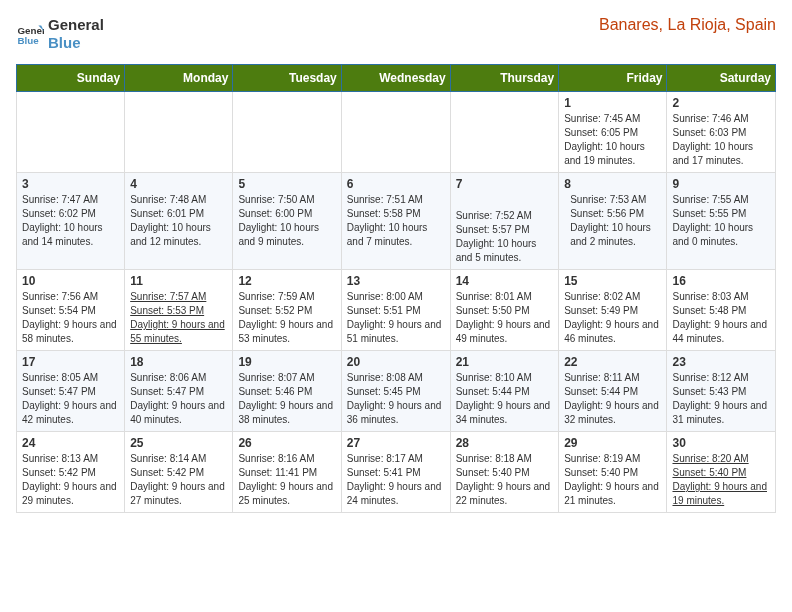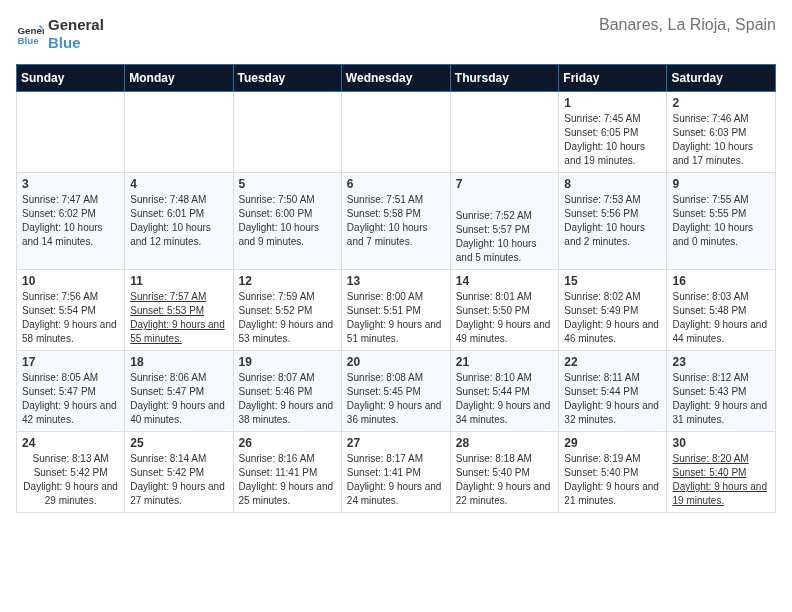--- a/index.html
+++ b/index.html
@@ -28,32 +28,32 @@
     .title-block {
       text-align: right;
     }
     .month-year {
       font-size: 32px;
       font-weight: bold;
       color: #333;
     }
     .location {
       font-size: 16px;
-      color: #737373;
+      color: #c2410c;
     }
     .calendar {
       width: 100%;
       border-collapse: collapse;
     }
     .calendar th {
-      background: #0f172a;
+      background: #4d7c0f;
       color: #fff;
       font-size: 12px;
       padding: 6px 4px;
-      text-align: left;
+      text-align: right;
       font-weight: bold;
       border: 1px solid #2a6fa1;
     }
     .calendar td {
       vertical-align: top;
       padding: 4px 5px;
       font-size: 10px;
       color: #333;
       border: 1px solid #ddd;
       width: 110px;
@@ -155,21 +155,21 @@
 Daylight: 10 hours and 7 minutes.</div>
         </td>
         <td>
           <div class="day-number">7</div>
           <div class="day-info" style="white-space: pre-line; margin-top: 18px;">Sunrise: 7:52 AM
 Sunset: 5:57 PM
 Daylight: 10 hours and 5 minutes.</div>
         </td>
         <td>
           <div class="day-number">8</div>
-          <div class="day-info" style="white-space: pre-line;">Sunrise: 7:53 AM
+          <div class="day-info" style="white-space: pre-line; margin-left: 6px;">Sunrise: 7:53 AM
 Sunset: 5:56 PM
 Daylight: 10 hours and 2 minutes.</div>
         </td>
         <td>
           <div class="day-number">9</div>
           <div class="day-info" style="white-space: pre-line;">Sunrise: 7:55 AM
 Sunset: 5:55 PM
 Daylight: 10 hours and 0 minutes.</div>
         </td>
       </tr>
@@ -257,40 +257,40 @@
         <td>
           <div class="day-number">23</div>
           <div class="day-info" style="white-space: pre-line;">Sunrise: 8:12 AM
 Sunset: 5:43 PM
 Daylight: 9 hours and 31 minutes.</div>
         </td>
       </tr>
       <tr>
         <td>
           <div class="day-number">24</div>
-          <div class="day-info" style="white-space: pre-line; text-align: center;">Sunrise: 8:13 AM
+          <div class="day-info" style="white-space: pre-line;">Sunrise: 8:13 AM
 Sunset: 5:42 PM
 Daylight: 9 hours and 29 minutes.</div>
         </td>
         <td>
           <div class="day-number">25</div>
           <div class="day-info" style="white-space: pre-line;">Sunrise: 8:14 AM
 Sunset: 5:42 PM
 Daylight: 9 hours and 27 minutes.</div>
         </td>
         <td>
           <div class="day-number">26</div>
           <div class="day-info" style="white-space: pre-line;">Sunrise: 8:16 AM
 Sunset: 11:41 PM
 Daylight: 9 hours and 25 minutes.</div>
         </td>
         <td>
           <div class="day-number">27</div>
           <div class="day-info" style="white-space: pre-line;">Sunrise: 8:17 AM
-Sunset: 1:41 PM
+Sunset: 5:41 PM
 Daylight: 9 hours and 24 minutes.</div>
         </td>
         <td>
           <div class="day-number">28</div>
           <div class="day-info" style="white-space: pre-line;">Sunrise: 8:18 AM
 Sunset: 5:40 PM
 Daylight: 9 hours and 22 minutes.</div>
         </td>
         <td>
           <div class="day-number">29</div>

